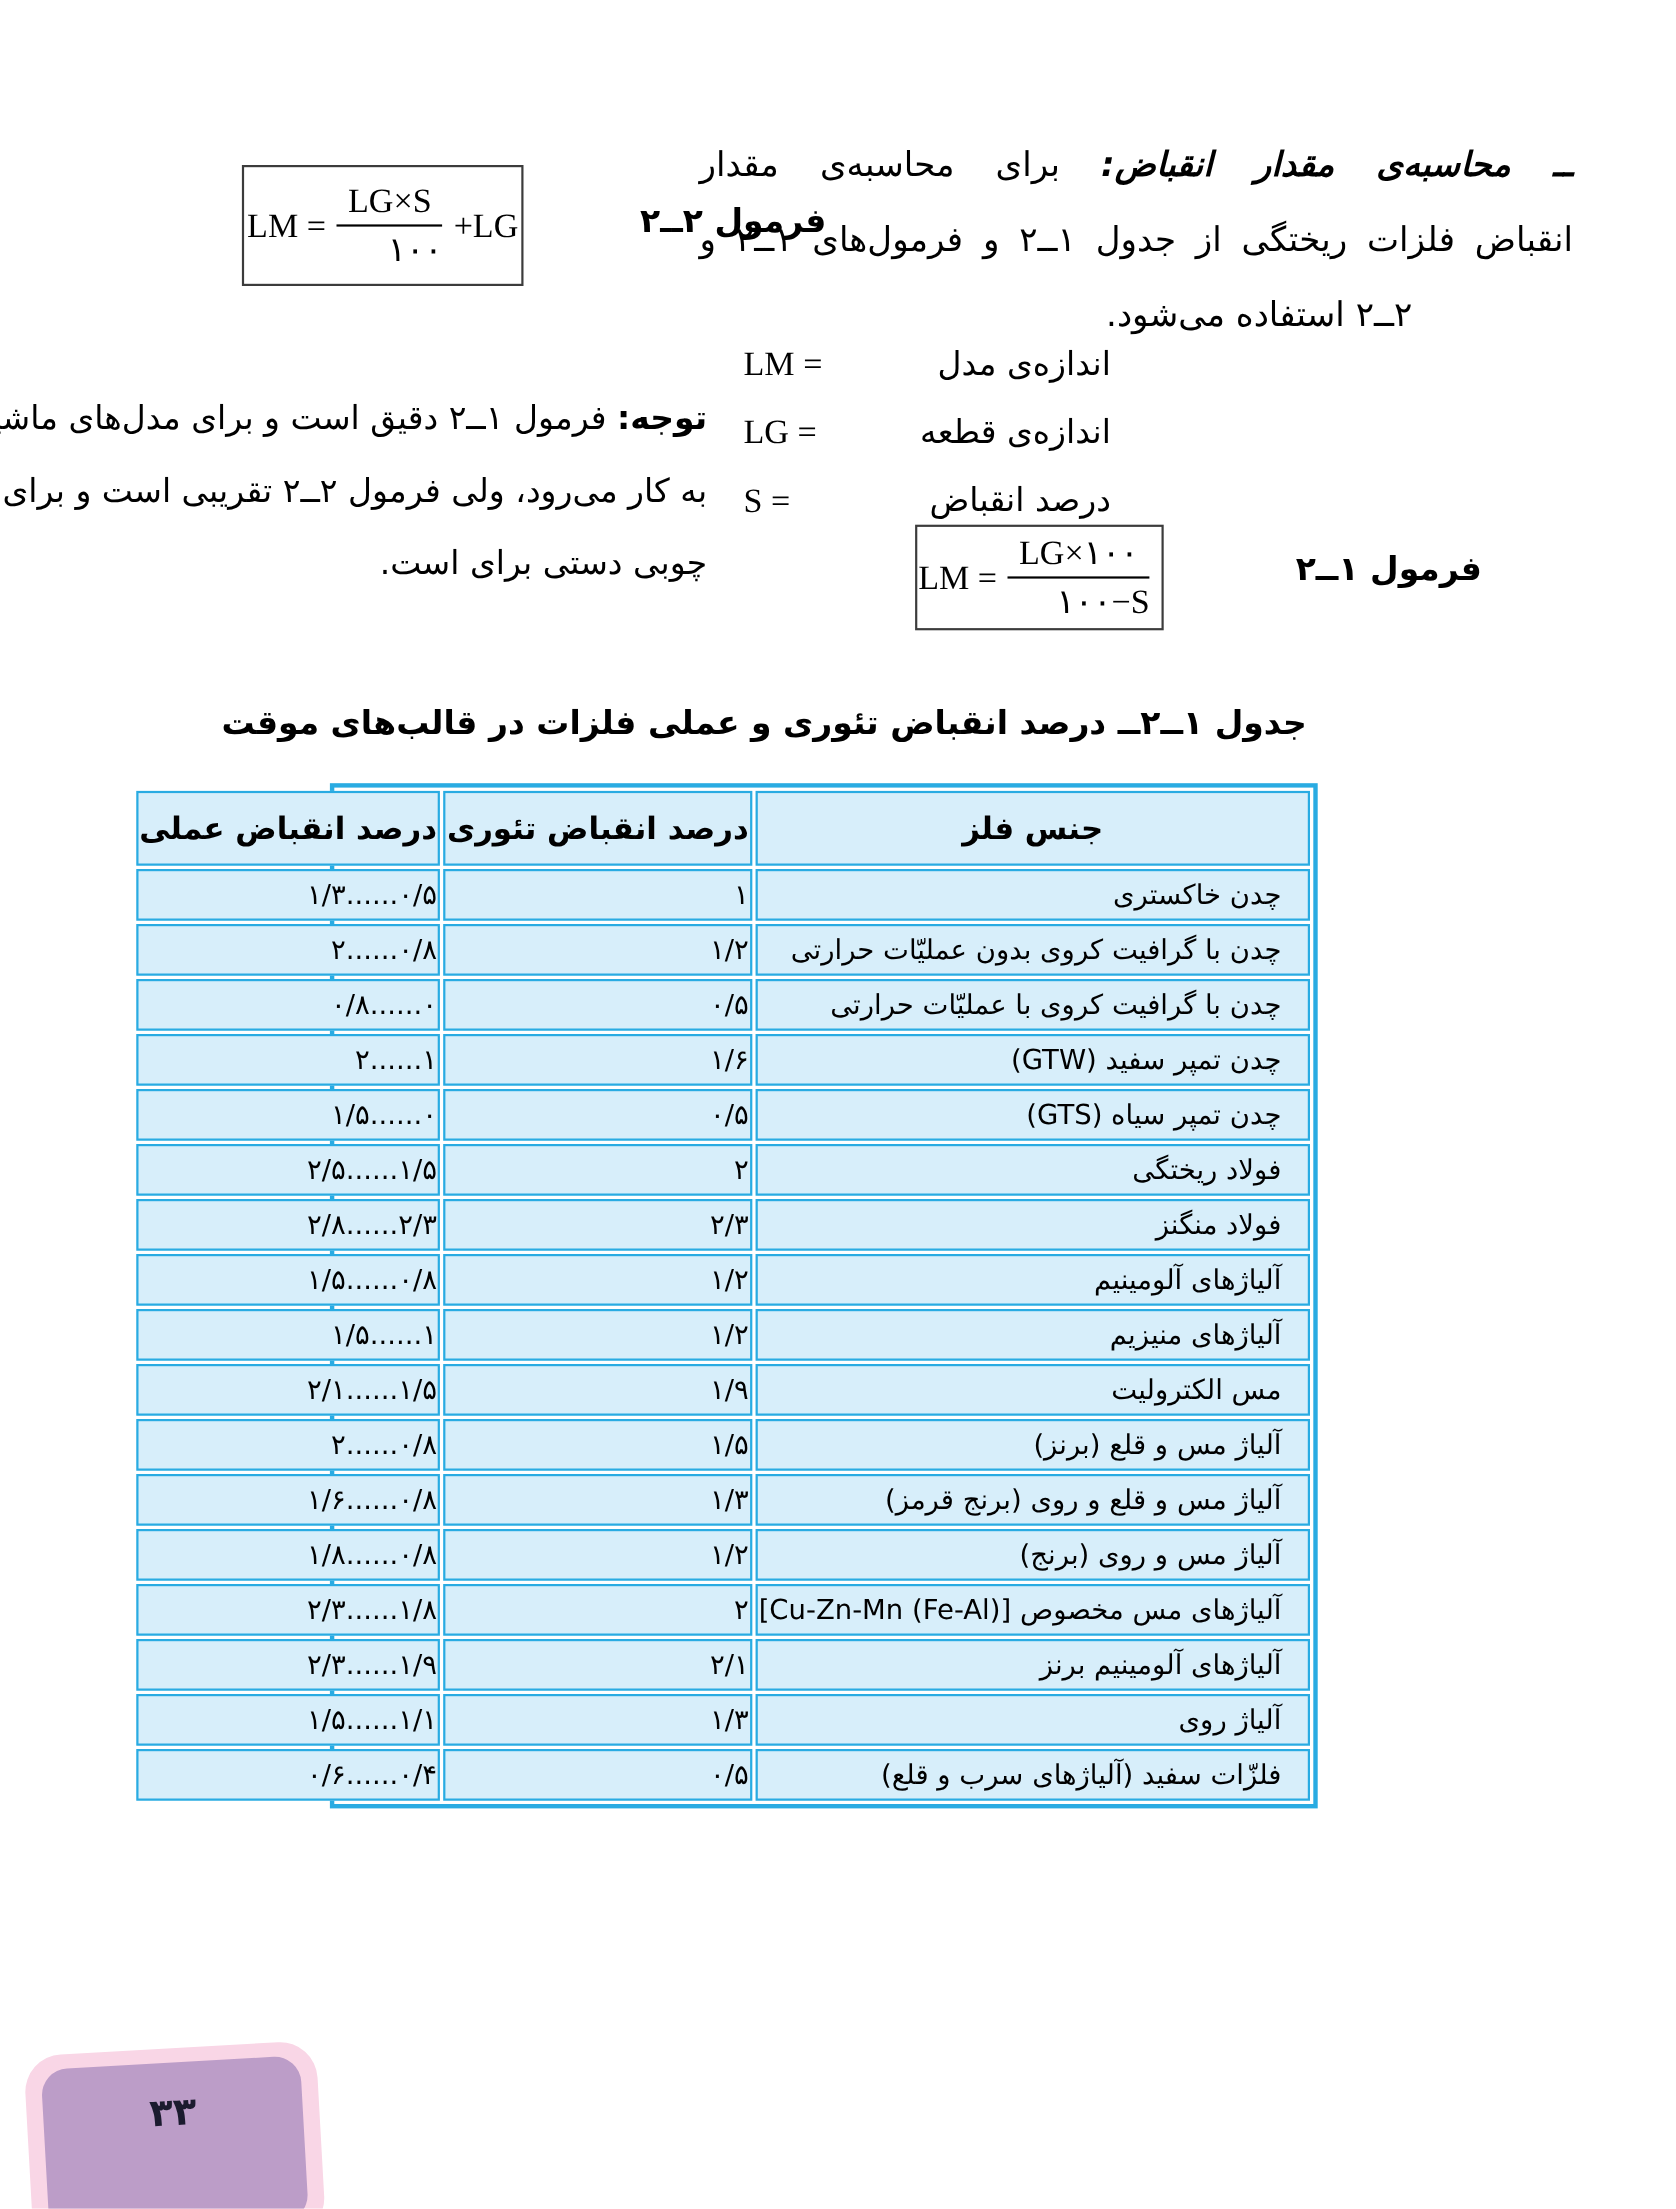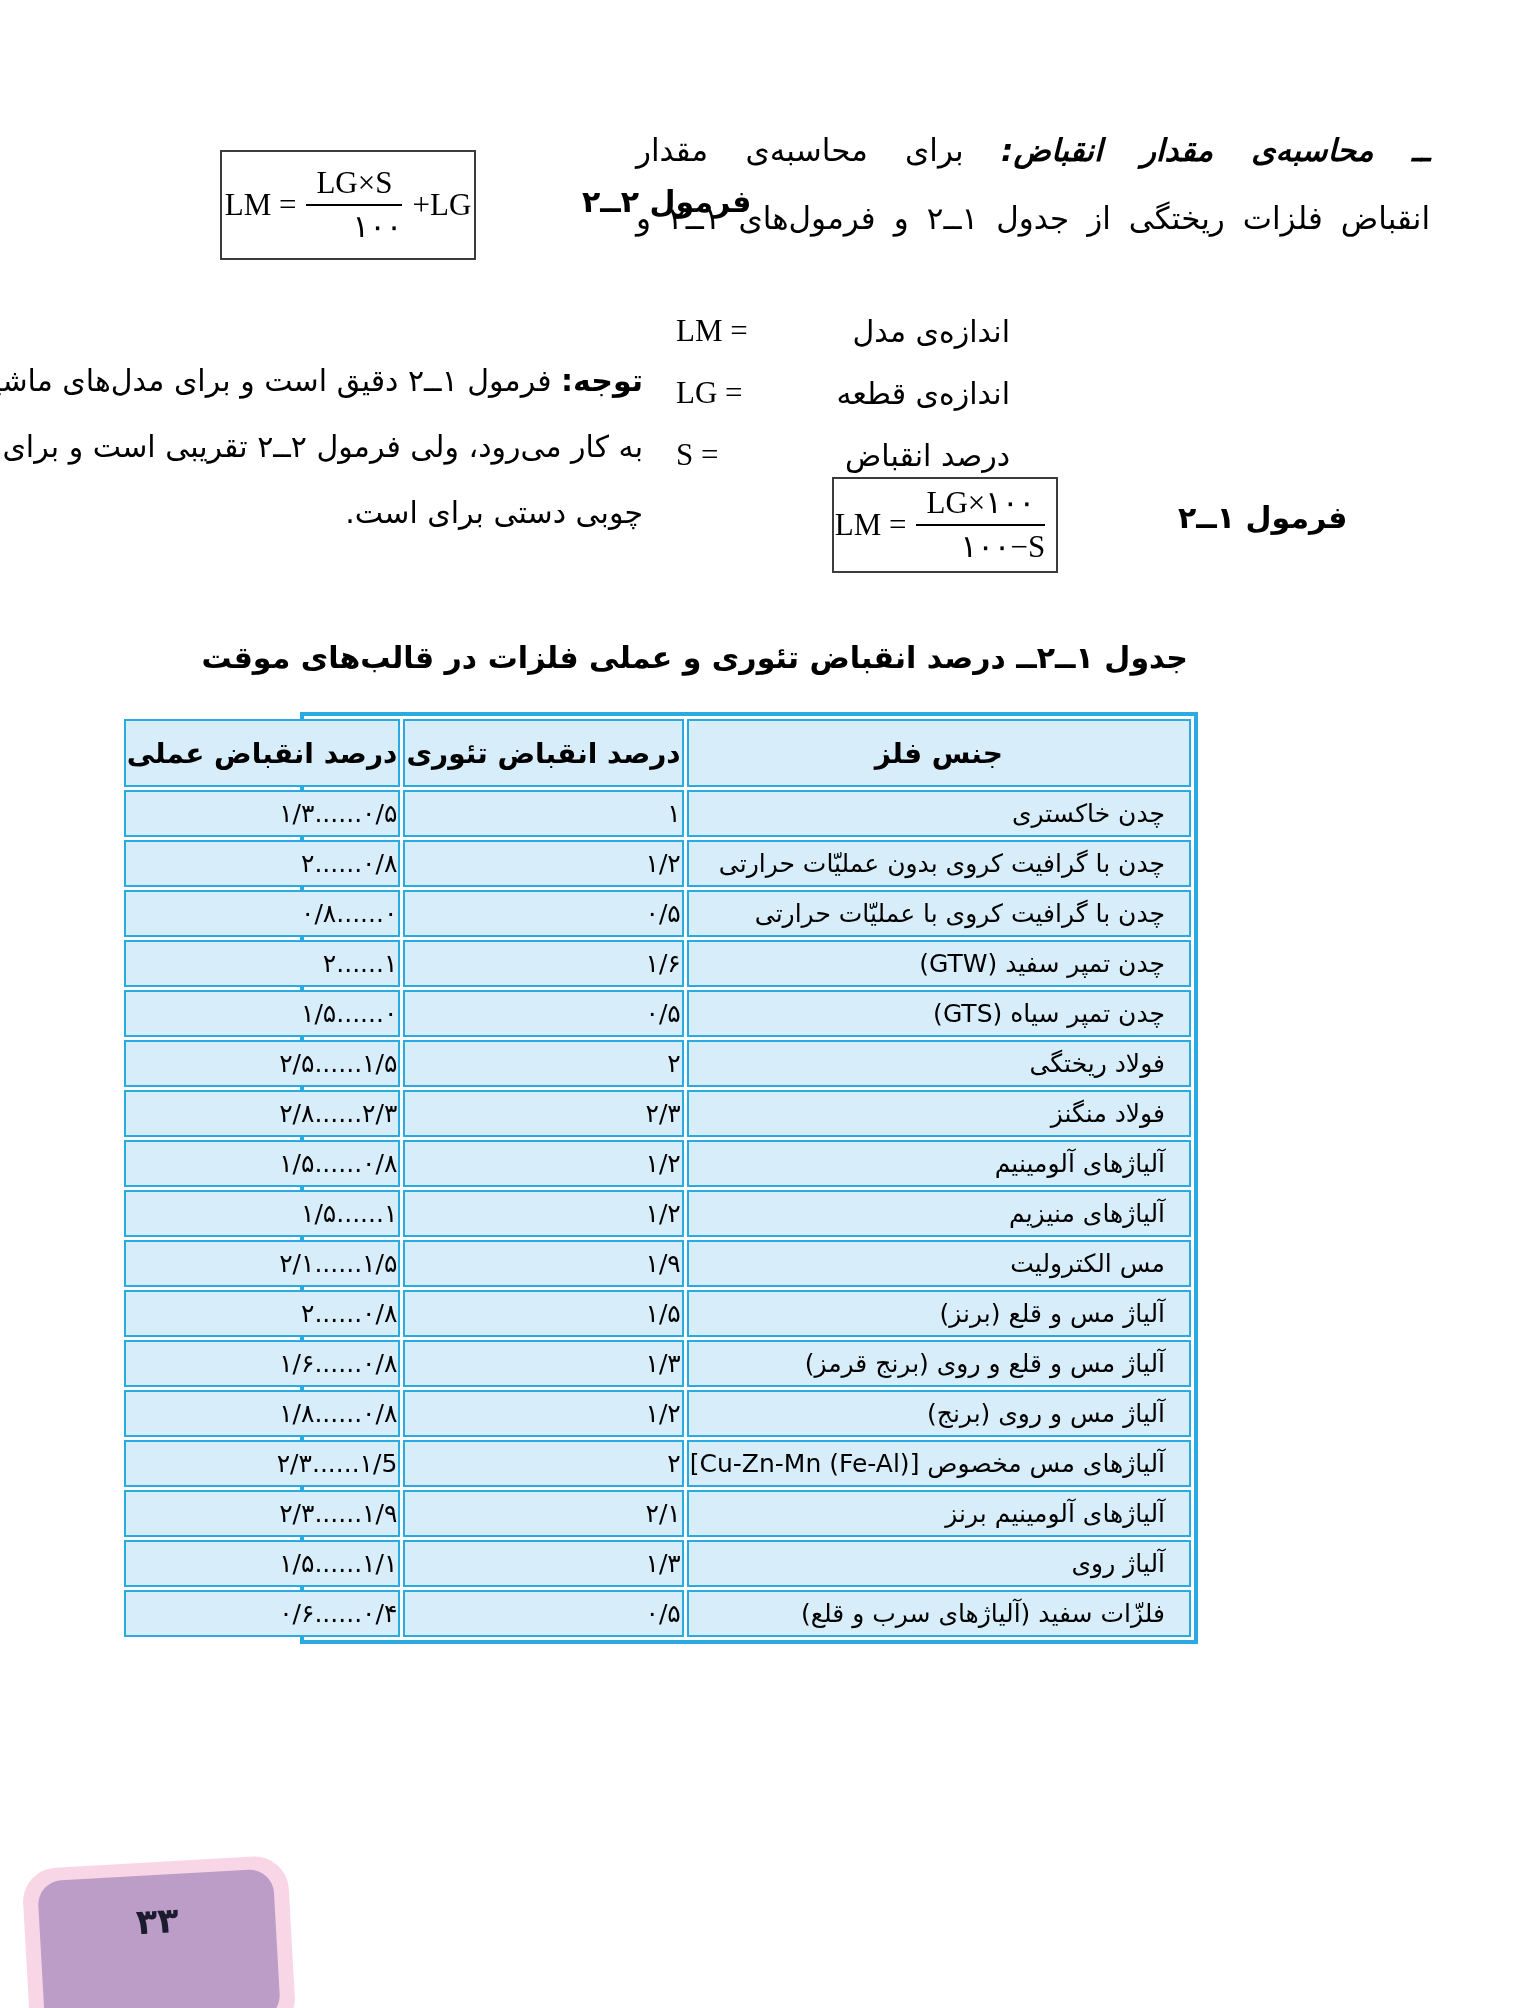--- a/index.html
+++ b/index.html
@@ -73,20 +73,21 @@
   }
 </style>
 </head>
 <body>
 
 <div id="page" style="--blue: #29abe2; --fill: #d7eefa; --badge-outer: #f9d6e6; --badge-inner: #bc9dc8;">
 
   <div class="intro">
     <div class="line"><span class="lead">ــ محاسبه‌ی مقدار انقباض:</span> <span>برای محاسبه‌ی مقدار</span></div>
     <div class="line">انقباض فلزات ریختگی از جدول ۱ــ۲ و فرمول‌های ۱ــ۲ و</div>
+    <div class="line last">۲ــ۲ استفاده می‌شود.</div>
   </div>
 
   <div class="fbox" id="formula22-box">
     <span>LM =</span>
     <span class="frac">
       <span class="num">LG×S</span>
       <span class="den">۱۰۰</span>
     </span>
     <span>+LG</span>
   </div>
@@ -199,21 +200,21 @@
             <td class="num">۱/۶......۰/۸</td>
           </tr>
           <tr>
             <td class="metal">آلیاژ مس و روی (برنج)</td>
             <td class="num">۱/۲</td>
             <td class="num">۱/۸......۰/۸</td>
           </tr>
           <tr>
             <td class="metal">آلیاژهای مس مخصوص [Cu-Zn-Mn (Fe-Al)]</td>
             <td class="num">۲</td>
-            <td class="num">۲/۳......۱/5</td>
+            <td class="num">۲/۳......۱/۸</td>
           </tr>
           <tr>
             <td class="metal">آلیاژهای آلومینیم برنز</td>
             <td class="num">۲/۱</td>
             <td class="num">۲/۳......۱/۹</td>
           </tr>
           <tr>
             <td class="metal">آلیاژ روی</td>
             <td class="num">۱/۳</td>
             <td class="num">۱/۵......۱/۱</td>

